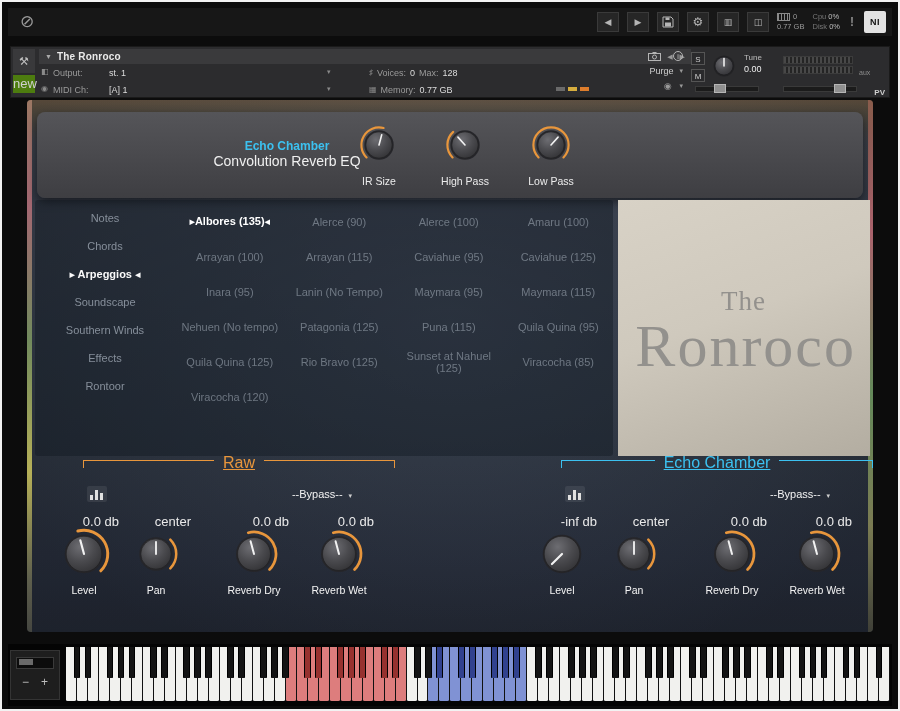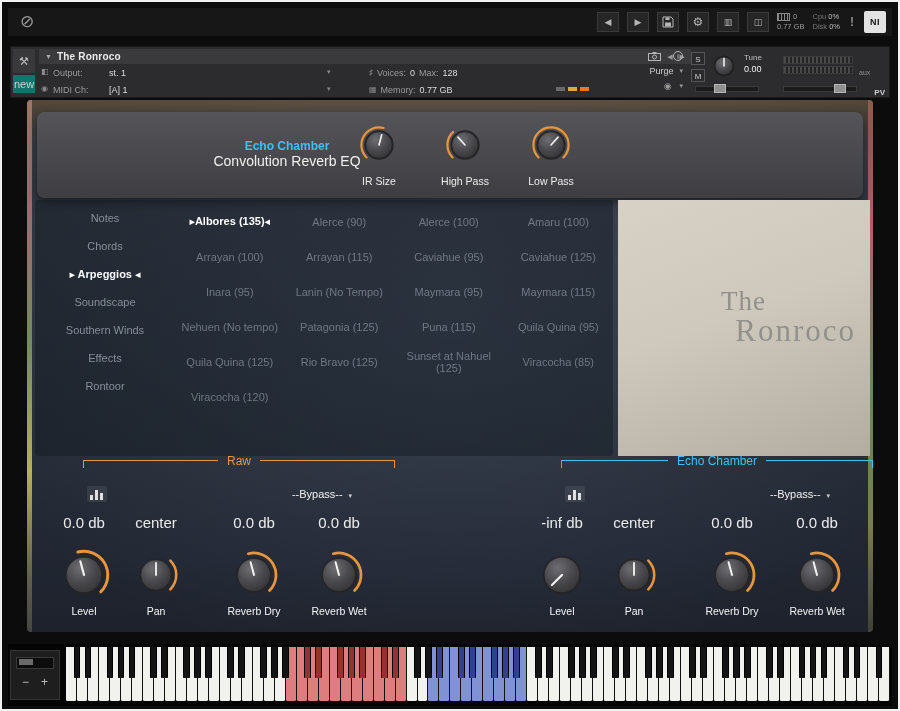--- a/index.html
+++ b/index.html
@@ -16,21 +16,21 @@
   .kbicon{display:inline-block;width:11px;height:6px;border:1px solid #8a8a8a;background:repeating-linear-gradient(90deg,#8a8a8a 0 1px,transparent 1px 3px);}
   .tb-sys{font-size:7.5px;color:#bdbdbd;line-height:1.35;}
   .tb-sys .lbl{color:#777;}
   .tb-alert{color:#8a8a8a;font-weight:bold;font-size:12px;padding:0 2px;}
   .tb-ni{width:22px;height:22px;border-radius:2px;background:#e3e3e3;color:#111;font-weight:bold;font-size:9px;display:flex;align-items:center;justify-content:center;letter-spacing:.5px;}
 
   
   .rack-header{position:absolute;top:46px;left:10px;right:10px;height:52px;background:#2c2c2e;border:1px solid #1a1a1a;box-sizing:border-box;}
   .rh-side{position:absolute;left:2px;top:2px;width:24px;}
   .rh-tool{width:22px;height:24px;background:#39393b;color:#c0c0c0;font-size:11px;text-align:center;line-height:24px;margin-bottom:2px;}
-  .rh-new{width:22px;height:18px;background:#0f766e;color:#d0d0d0;font-size:11px;text-align:center;line-height:18px;}
+  .rh-new{width:22px;height:18px;background:#4d7c0f;color:#d0d0d0;font-size:13px;text-align:center;line-height:18px;}
   .rh-titlebar{position:absolute;left:28px;top:2px;right:198px;height:15px;background:#3a3a3c;display:flex;align-items:center;padding:0 6px;}
   .rh-caret{font-size:7px;color:#aaa;margin-right:5px;}
   .rh-title{font-size:10px;font-weight:bold;color:#eaeaea;letter-spacing:.2px;}
   .rh-nav{margin-left:auto;display:flex;gap:7px;font-size:7px;color:#999;}
   .rh-row{position:absolute;left:28px;right:300px;height:15px;font-size:9px;color:#9a9a9a;}
   .rh-row.r2{top:19px;}
   .rh-row.r3{top:36px;}
   .rh-row .ic{position:absolute;left:2px;top:1px;font-size:8px;color:#8a8a8a;}
   .rh-row .lbl{position:absolute;left:14px;top:2px;}
   .rh-row .val{position:absolute;left:70px;top:2px;color:#dcdcdc;}
@@ -84,33 +84,33 @@
   .side-item{height:28px;line-height:28px;text-align:center;font-size:11px;color:rgba(150,160,171,.85);cursor:pointer;}
   .side-item.sel{color:#fafafa;font-weight:bold;}
   .presets{position:absolute;left:140px;right:0;top:4px;bottom:4px;display:grid;grid-template-columns:repeat(4,1fr);grid-auto-rows:35px;align-items:center;}
   .preset-item{text-align:center;font-size:11px;color:rgba(153,163,174,.62);cursor:pointer;padding:0 4px;}
   .preset-item.sel{color:#ffffff;font-weight:bold;}
 
   .photo-panel{position:absolute;left:591px;top:100px;width:252px;height:256px;
     background:linear-gradient(160deg,#d8d2c6 0%,#cfc9bd 45%,#b3ada1 100%);
     font-family:"Liberation Serif","DejaVu Serif",serif;color:#93918d;text-align:right;box-sizing:border-box;padding-top:88px;}
   .brand1{font-size:27px;letter-spacing:1px;margin-right:104px;line-height:1;}
-  .brand2{font-size:31px;letter-spacing:2px;margin-right:14px;line-height:1.05;}
+  .brand2{font-size:60px;letter-spacing:2px;margin-right:14px;line-height:1.05;}
 
   .channel{position:absolute;top:356px;width:352px;height:172px;}
   .bracket{position:absolute;left:36px;right:4px;top:4px;display:flex;align-items:flex-start;}
   .b-line{flex:1;height:7px;border-top:1px solid currentColor;}
   .b-line.bl{border-left:1px solid currentColor;}
   .b-line.brr{border-right:1px solid currentColor;}
-  .b-label{font-size:12px;line-height:1;transform:translateY(-5px);padding:0 9px;white-space:nowrap;}
+  .b-label{font-size:16px;line-height:1;transform:translateY(-5px);padding:0 9px;white-space:nowrap;text-decoration:underline;}
   .eq-btn{position:absolute;left:40px;top:30px;width:20px;height:16px;background:rgba(255,255,255,.08);border-radius:2px;display:flex;align-items:center;justify-content:center;cursor:pointer;}
   .bypass{position:absolute;left:200px;top:32px;width:150px;text-align:center;font-size:11px;color:#f2f2f2;cursor:pointer;}
   .bypass .dd{font-size:7px;color:#cfcfcf;margin-left:6px;}
   .m-knob-col{position:absolute;top:58px;width:70px;text-align:center;}
-  .m-val{font-size:15px;color:#eaeaea;height:12px;margin-bottom:21px;}
+  .m-val{font-size:13px;color:#eaeaea;height:12px;margin-bottom:0;text-align:right;}
   .m-knob{height:56px;display:flex;align-items:center;justify-content:center;}
   .m-label{font-size:10.5px;color:#f4f4f4;margin-top:2px;white-space:nowrap;}
 
   
   .kb-area{position:absolute;left:8px;right:8px;bottom:5px;height:62px;background:#040404;}
   .kb-ctrl{position:absolute;left:2px;top:6px;width:50px;height:50px;background:#1e1e1e;border:1px solid #343434;box-sizing:border-box;}
   .kb-mini{width:36px;height:10px;margin:6px auto 4px;background:#0c0c0c;border:1px solid #3a3a3a;position:relative;}
   .kb-thumb{position:absolute;left:2px;top:1px;width:14px;height:6px;background:#6a6a6a;}
   .kb-pm{text-align:center;color:#bdbdbd;font-size:12px;line-height:1.5;}
   .kb-pm span{padding:0 6px;cursor:pointer;}

